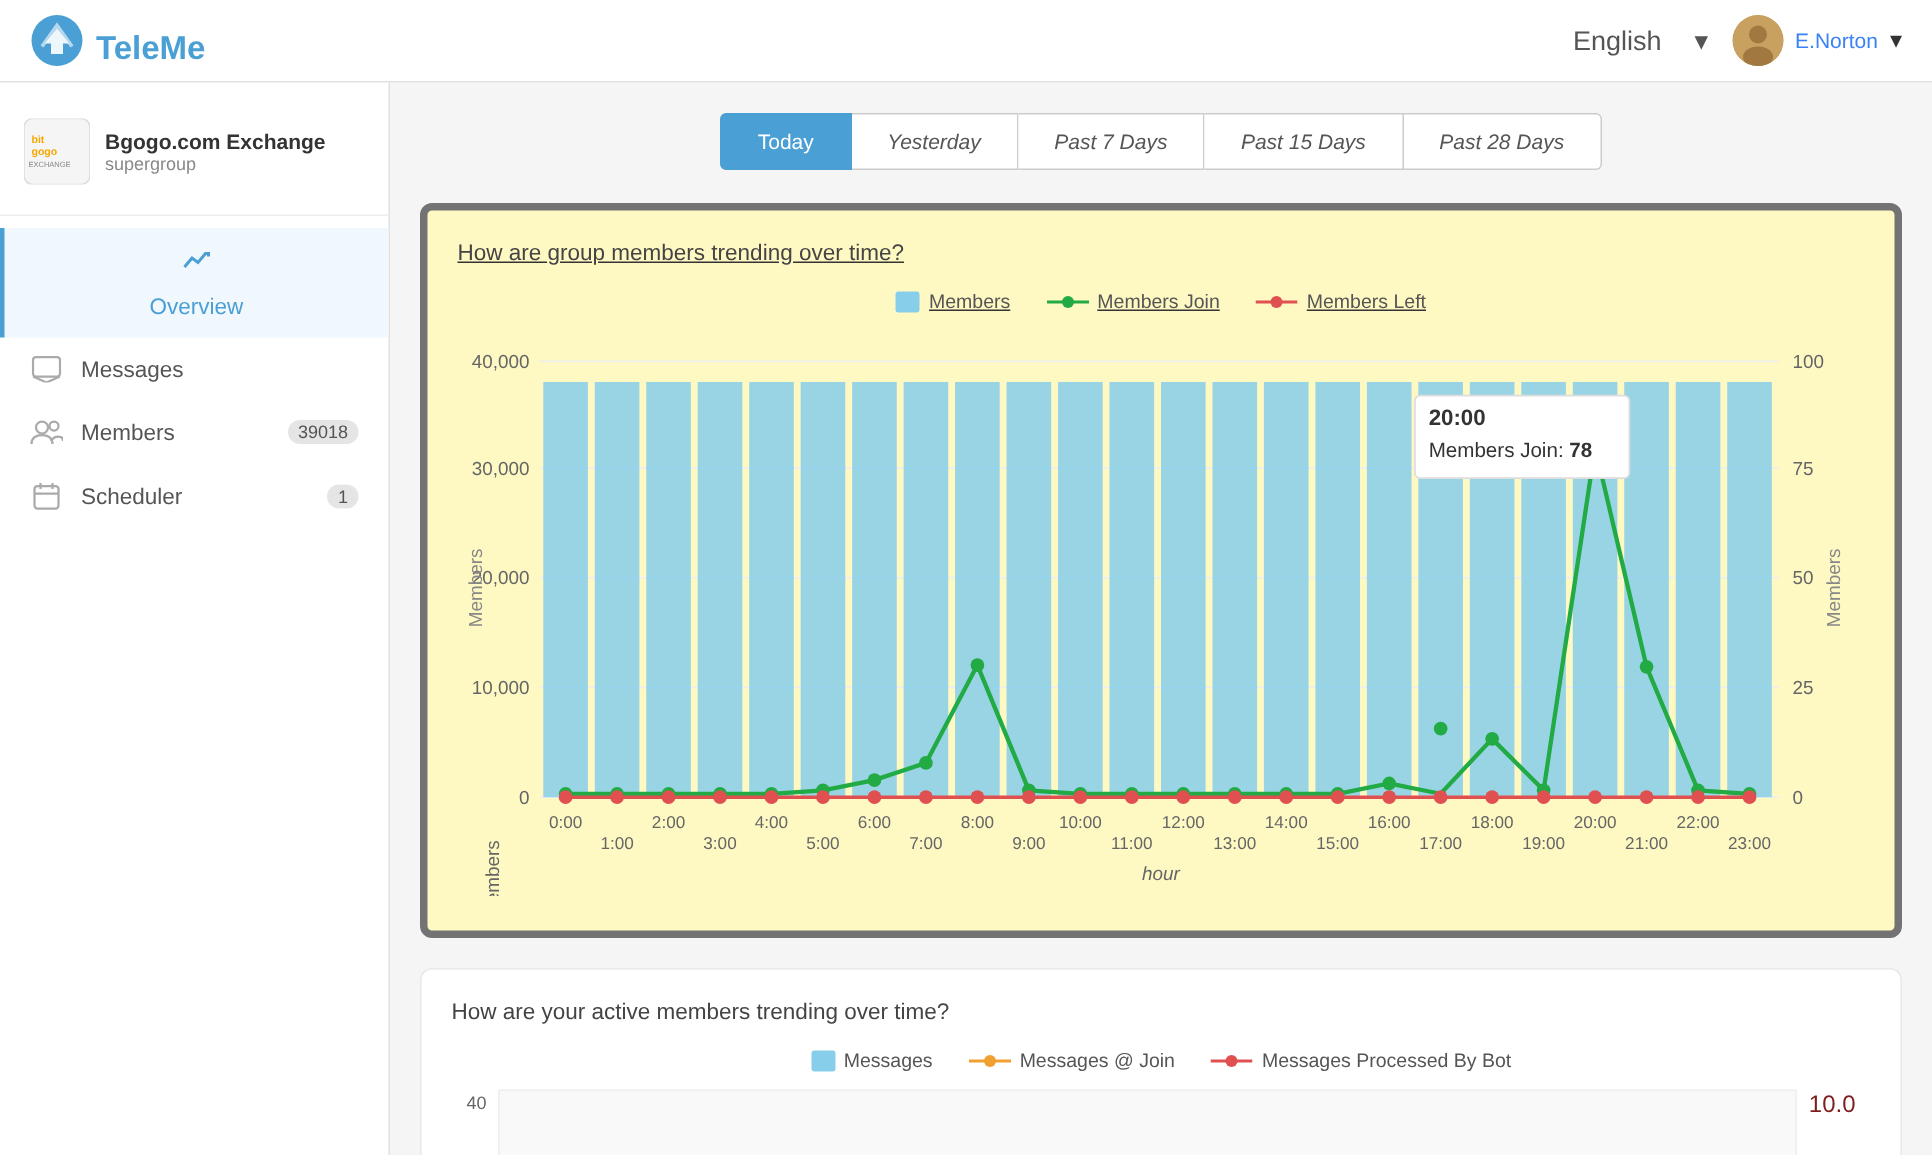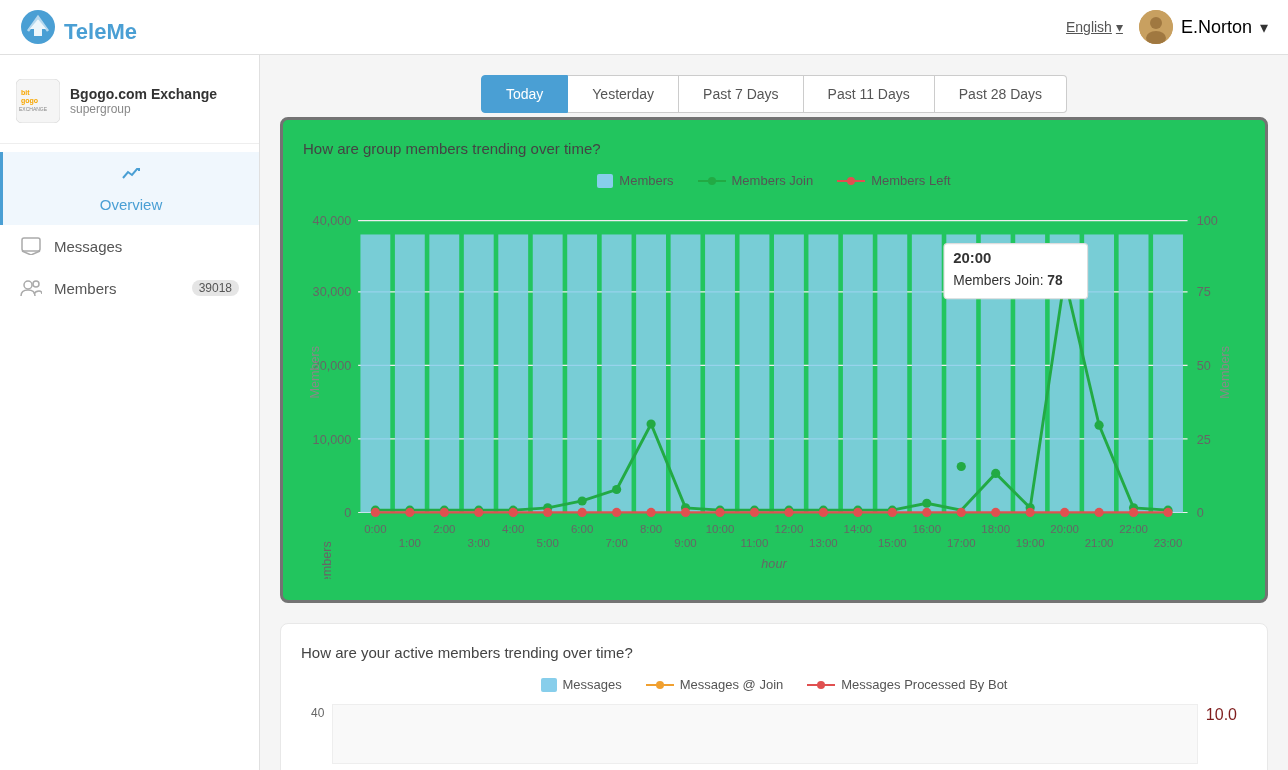--- a/index.html
+++ b/index.html
@@ -4,24 +4,24 @@
   <style>
     * { box-sizing: border-box; margin: 0; padding: 0; }
     body { font-family: -apple-system, BlinkMacSystemFont, 'Segoe UI', sans-serif; background: #f5f5f5; color: #333; display: flex; flex-direction: column; height: 770px; overflow: hidden; }
 
     
     .header { height: 55px; background: #fff; border-bottom: 1px solid #e0e0e0; display: flex; align-items: center; justify-content: space-between; padding: 0 20px; flex-shrink: 0; }
     .logo-area { display: flex; align-items: flex-end; gap: 8px; }
     .logo-icon { width: 36px; height: 36px; }
     .logo-text { font-size: 22px; font-weight: 700; color: #4a9fd4; }
     .header-right { display: flex; align-items: center; gap: 16px; }
-    .lang-selector { font-size: 14px; color: #555; cursor: pointer; display: flex; align-items: center; gap: 4px; text-decoration: underline; }
+    .lang-selector { font-size: 18px; color: #555; cursor: pointer; display: flex; align-items: center; gap: 22px; }
     .user-area { display: flex; align-items: center; gap: 8px; cursor: pointer; }
     .user-avatar { width: 34px; height: 34px; border-radius: 50%; background: #c8a060; display: flex; align-items: center; justify-content: center; overflow: hidden; }
-    .user-name { font-size: 18px; color: #000000; text-align: right; }
+    .user-name { font-size: 14px; color: #3b82f6; text-align: right; }
 
     
     .main-layout { display: flex; flex: 1; overflow: hidden; }
 
     
     .sidebar { width: 260px; background: #fff; border-right: 1px solid #e0e0e0; flex-shrink: 0; padding-top: 12px; }
     .group-info { display: flex; align-items: center; gap: 10px; padding: 12px 16px 20px; border-bottom: 1px solid #eee; }
     .group-logo { width: 44px; height: 44px; }
     .group-details { display: flex; flex-direction: column; justify-content: flex-end; }
     .group-name { font-size: 14px; font-weight: 600; color: #333; }
@@ -30,29 +30,29 @@
     .nav-item { display: flex; align-items: center; gap: 12px; padding: 12px 20px; cursor: pointer; position: relative; font-size: 15px; color: #555; }
     .nav-item.active { color: #4a9fd4; border-left: 3px solid #4a9fd4; background: #f0f7fd; flex-direction: column; }
     .nav-item.active .nav-icon { color: #4a9fd4; }
     .nav-icon { font-size: 18px; color: #aaa; width: 22px; display: flex; align-items: center; justify-content: center; }
     .nav-badge { background: #e5e5e5; border-radius: 10px; padding: 1px 7px; font-size: 12px; color: #555; margin-left: auto; }
 
     
     .content { flex: 1; overflow-y: auto; padding: 20px; background: #f5f5f5; }
 
     
-    .tabs { display: flex; gap: 0; margin-bottom: 4px; justify-content: center; }
+    .tabs { display: flex; gap: 0; margin-bottom: 22px; justify-content: center; }
     .tab-btn { padding: 10px 24px; border: 1px solid #ccc; background: #fff; cursor: pointer; font-size: 14px; color: #555; }
     .tab-btn:first-child { border-radius: 4px 0 0 4px; }
     .tab-btn:last-child { border-radius: 0 4px 4px 0; }
-    .tab-btn + .tab-btn { border-left: none; }
+    .tab-btn + .tab-btn { border-left: none; font-style: italic; }
     .tab-btn.active { background: #4a9fd4; color: #fff; border-color: #4a9fd4; }
 
     
-    .card { background: #22c55e; border-radius: 8px; padding: 20px; margin-bottom: 20px; border: 3px solid #737373; }
+    .card { background: #fef9c3; border-radius: 8px; padding: 20px; margin-bottom: 20px; border: 5px solid #737373; text-decoration: underline; }
 
     
     .chart-container { position: relative; width: 100%; height: 380px; }
 
     
     .legend { display: flex; gap: 24px; justify-content: center; margin-bottom: 12px; }
     .legend-item { display: flex; align-items: center; gap: 6px; font-size: 13px; color: #555; }
     .legend-box { width: 16px; height: 14px; border-radius: 2px; }
 
     .section-title { font-size: 15px; color: #444; margin-bottom: 16px; }
@@ -137,30 +137,42 @@
               <path d="M1 17 C1 13 4 11 8 11 C12 11 15 13 15 17" fill="none" stroke="#aaa" stroke-width="1.5"></path>
               <circle cx="16" cy="5" r="3" fill="none" stroke="#aaa" stroke-width="1.5"></circle>
               <path d="M14 15 C15 13 17 12 19 12 C21 12 22 13 22 15" fill="none" stroke="#aaa" stroke-width="1.5"></path>
             </svg>
         </span>
         <span>Members</span>
         <span class="nav-badge">39018</span>
       </div>
 
 
+      <div class="nav-item">
+        <span class="nav-icon">
+          <svg width="20" height="20" viewBox="0 0 20 20">
+              <rect x="2" y="3" width="16" height="15" rx="2" fill="none" stroke="#aaa" stroke-width="1.5"></rect>
+              <line x1="6" y1="1" x2="6" y2="5" stroke="#aaa" stroke-width="1.5"></line>
+              <line x1="14" y1="1" x2="14" y2="5" stroke="#aaa" stroke-width="1.5"></line>
+              <line x1="2" y1="8" x2="18" y2="8" stroke="#aaa" stroke-width="1.5"></line>
+            </svg>
+        </span>
+        <span>Scheduler</span>
+        <span class="nav-badge">1</span>
+      </div>
     </nav>
   </div>
 
   <div class="content">
 
     <div class="tabs">
       <button class="tab-btn active">Today</button>
       <button class="tab-btn">Yesterday</button>
       <button class="tab-btn">Past 7 Days</button>
-      <button class="tab-btn">Past 11 Days</button>
+      <button class="tab-btn">Past 15 Days</button>
       <button class="tab-btn">Past 28 Days</button>
     </div>
 
     <div class="card">
       <div class="section-title">How are group members trending over time?</div>
 
       <div class="legend">
         <div class="legend-item">
           <div class="legend-box" style="background:#87ceeb;"></div>
           <span>Members</span>

